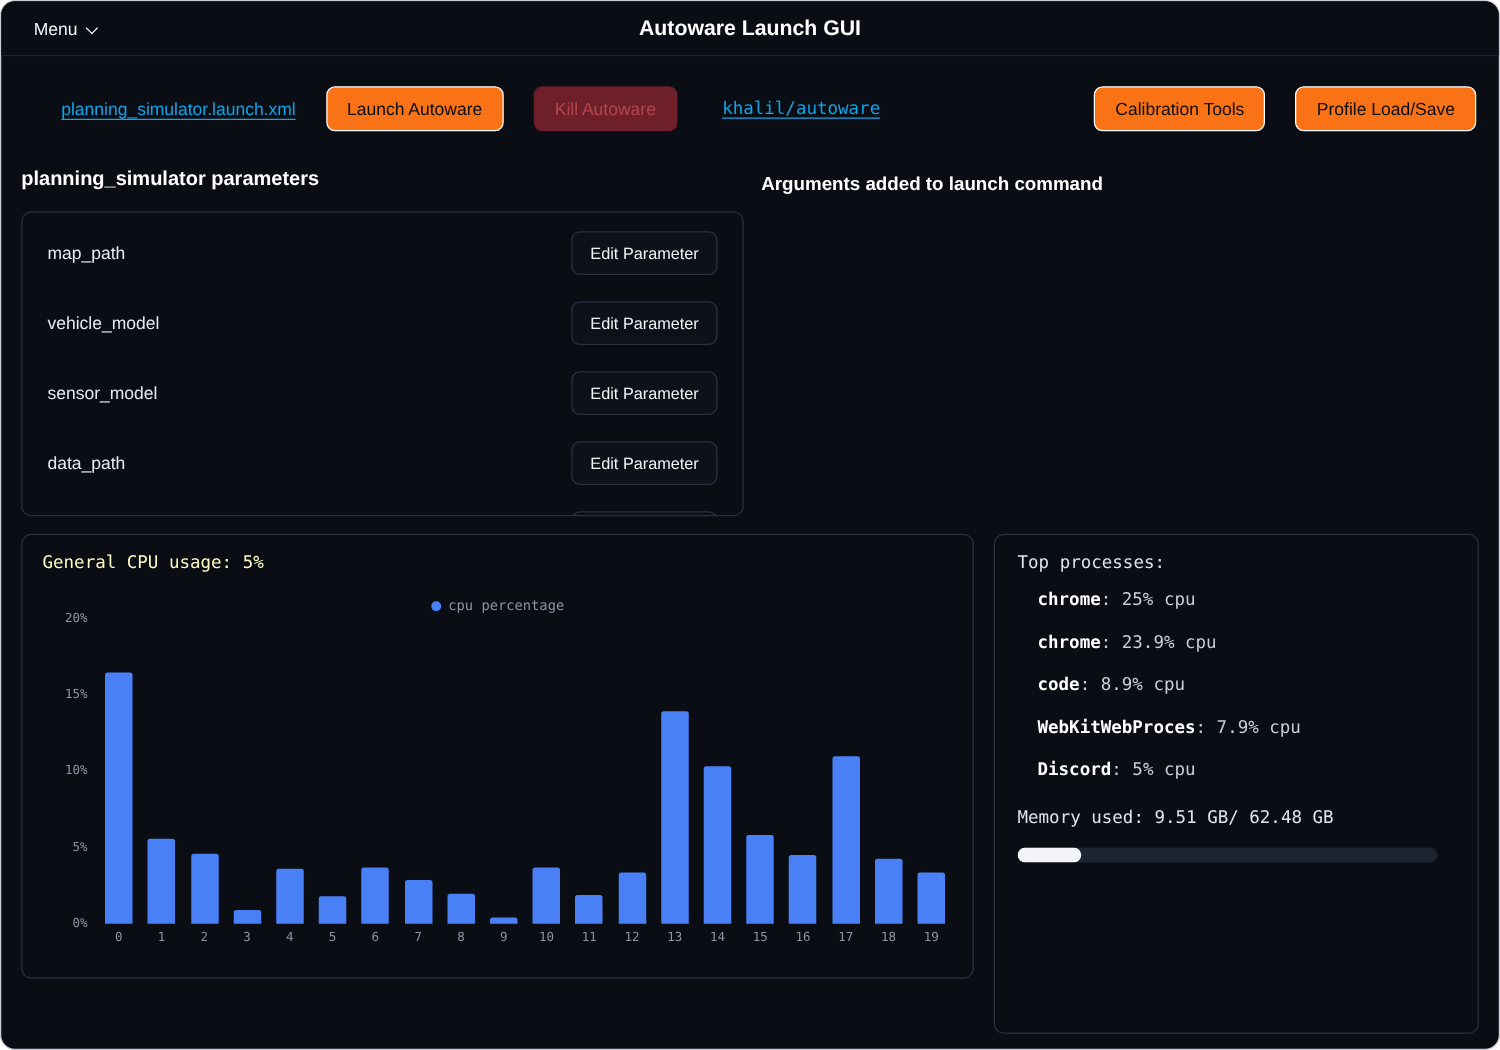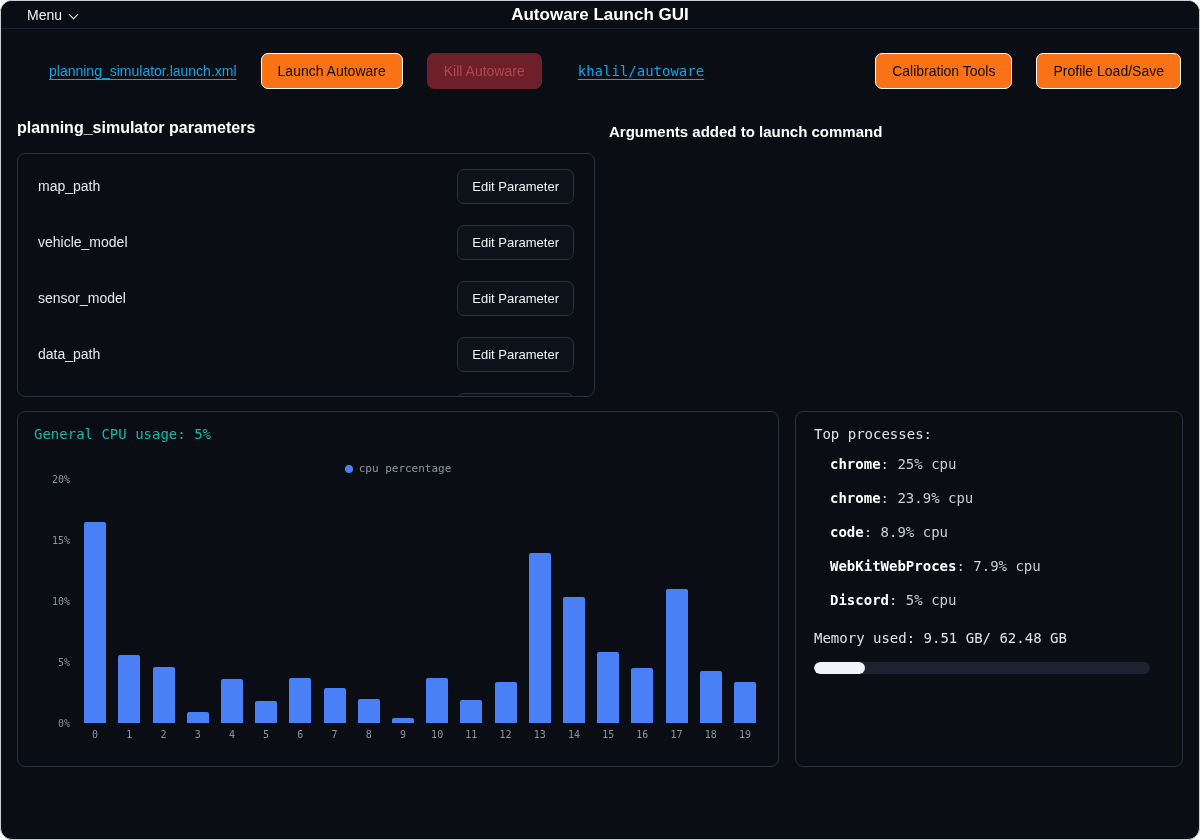--- a/index.html
+++ b/index.html
@@ -4,21 +4,21 @@
 <style>
   * { margin:0; padding:0; box-sizing:border-box; }
   html,body { background:#ffffff; font-family:"Liberation Sans", sans-serif; }
   .app {
     width:1200px; height:840px; position:relative; overflow:hidden;
     background:#0a0d14; color:#f2f4f8;
     border:1px solid #c9ced6; border-radius:12px;
   }
   
   .header {
-    height:28px; display:flex; align-items:center; position:relative;
+    height:44px; display:flex; align-items:center; position:relative;
     background:#0a0d14; border-bottom:1px solid #1d2330;
   }
   .menu-trigger {
     display:flex; align-items:center; gap:7px; margin-left:26px;
     font-size:14px; color:#f2f4f8; cursor:pointer;
   }
   .chevron { width:10px; height:10px; display:inline-block; position:relative; top:-1px; }
   .chevron::before {
     content:""; position:absolute; left:1px; top:2px; width:6px; height:6px;
     border-right:1.6px solid #f2f4f8; border-bottom:1.6px solid #f2f4f8;
@@ -56,35 +56,35 @@
     font-size:13px; padding:9px 14px; cursor:pointer;
   }
   .select-config { margin:18px 0 0 0; font-size:14px; padding:10px 16px; }
   
   .bottom { display:flex; gap:16px; padding:14px 16px 0 16px; }
   .panel {
     border:1px solid #2b3140; border-radius:8px; background:#0a0d14;
     font-family:"DejaVu Sans Mono", monospace;
   }
   .chart-panel { flex:0 0 762px; height:356px; padding:14px 16px 6px 16px; }
-  .chart-title { font-size:14px; color:#14b8a6; }
+  .chart-title { font-size:14px; color:#fef9c3; }
   .legend { display:flex; justify-content:center; align-items:center; gap:6px; margin-top:20px; }
   .legend-dot { width:8px; height:8px; border-radius:50%; }
   .legend-label { font-size:11px; color:#8d93a0; }
   .chart-region { display:flex; margin-top:4px; }
   .y-axis { width:44px; position:relative; height:244px; flex:0 0 44px; }
   .y-tick { position:absolute; right:8px; transform:translateY(50%); font-size:10px; color:#8d93a0; }
   .plot { flex:1; position:relative; }
   .bars { display:flex; height:244px; align-items:flex-end; }
   .bar-slot { flex:1; display:flex; justify-content:center; align-items:flex-end; height:100%; }
   .bar { width:22px; border-radius:2px 2px 0 0; }
   .x-labels { display:flex; margin-top:6px; }
   .x-slot { flex:1; text-align:center; font-size:10px; color:#8d93a0; }
   
-  .proc-panel { flex:1; height:356px; padding:14px 18px; }
+  .proc-panel { flex:1; height:400px; padding:14px 18px; }
   .proc-title { font-size:14px; color:#dfe3ea; }
   .proc-list { margin-top:14px; }
   .proc-item { font-size:14px; color:#c9cdd6; padding:0 0 0 16px; margin-bottom:18px; }
   .proc-name { font-weight:bold; color:#ffffff;margin-top:46px; }
   .mem-label { font-size:14px; color:#dfe3ea; margin-top:22px; }
   .mem-track {
     margin-top:16px; height:12px; border-radius:7px; background:#1c2331;
     overflow:hidden; width:96%;
   }
   .mem-fill { height:100%; background:#f2f4f7; border-radius:7px; }

